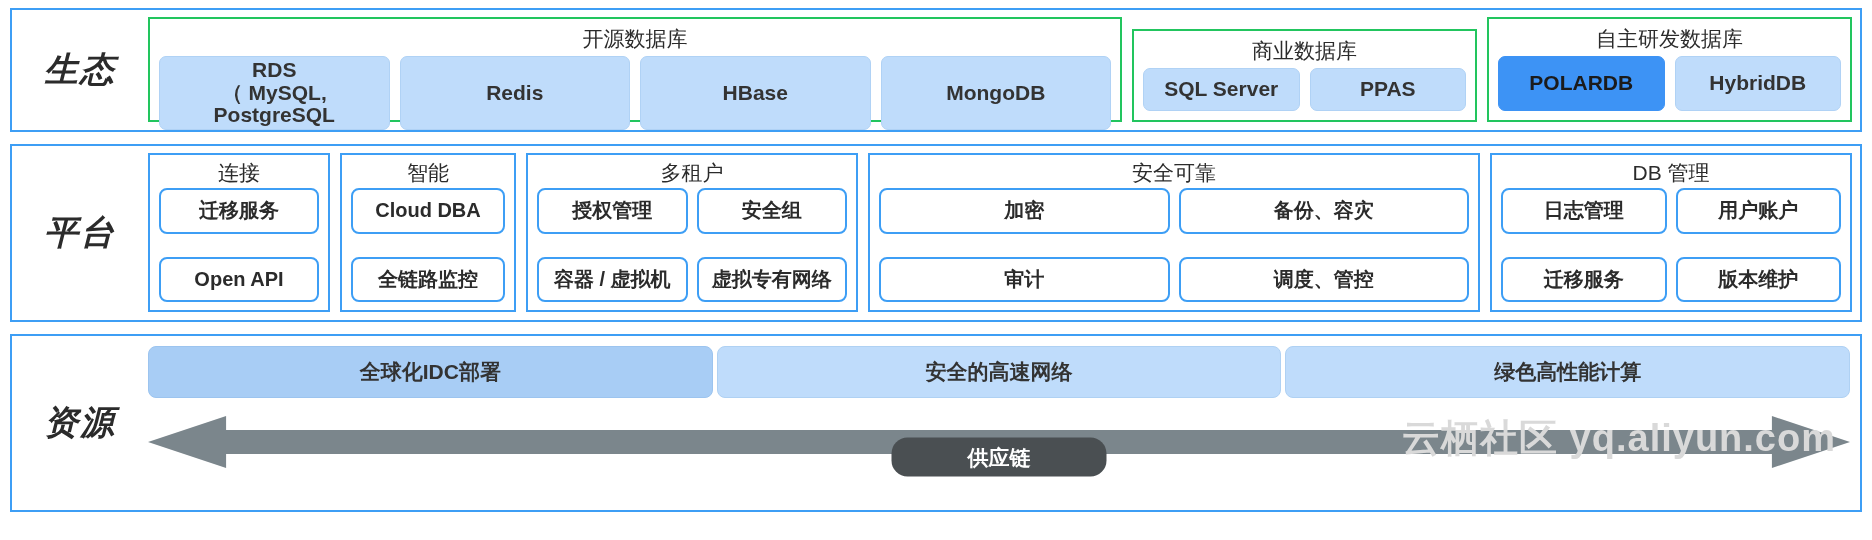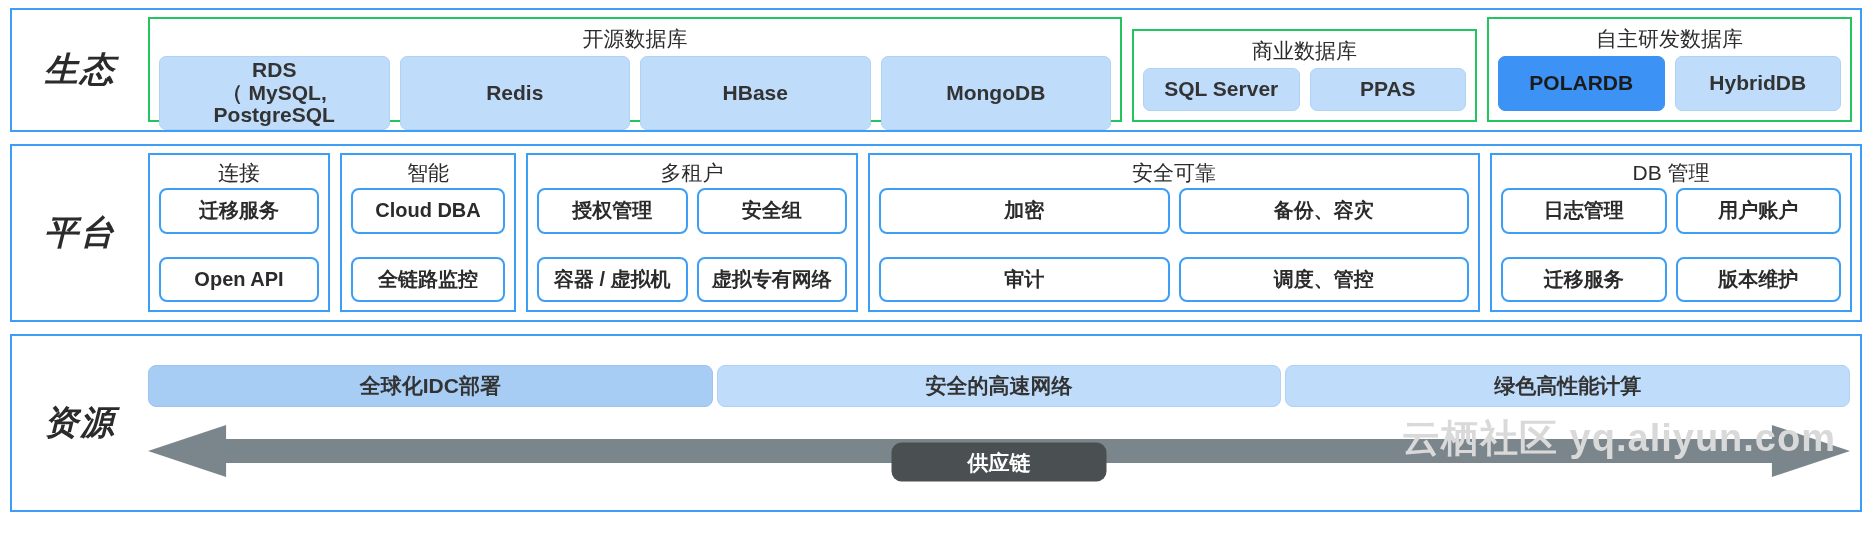--- a/index.html
+++ b/index.html
@@ -151,22 +151,21 @@
   
   .res { height: 178px; position: relative; }
   .res .band-body {
     padding: 10px 10px 10px 0;
     flex-direction: column;
     gap: 0;
   }
   .res-chips {
     display: flex;
     gap: 4px;
-    height: 42px;
-    margin-top: 19px;
+    height: 52px;
   }
   .rchip {
     flex: 1 1 0;
     border-radius: 8px;
     background: #bfdcfb;
     border: 1px solid #afd1f3;
     display: flex;
     align-items: center;
     justify-content: center;
     font-size: 21px;
@@ -184,21 +183,21 @@
   .arrow-svg { display: block; width: 100%; height: 56px; }
   .supply-pill {
     position: absolute;
     left: 50%;
     top: 50%;
     transform: translate(-50%, -50%);
     background: #4a4f52;
     color: #ffffff;
     font-size: 21px;
     font-weight: bold;
-    border-radius: 10px;
+    border-radius: 16px;
     padding: 9px 76px;
     line-height: 1;
     white-space: nowrap;
   }
 
   
   .watermark {
     position: absolute;
     right: 24px;
     bottom: 46px;

